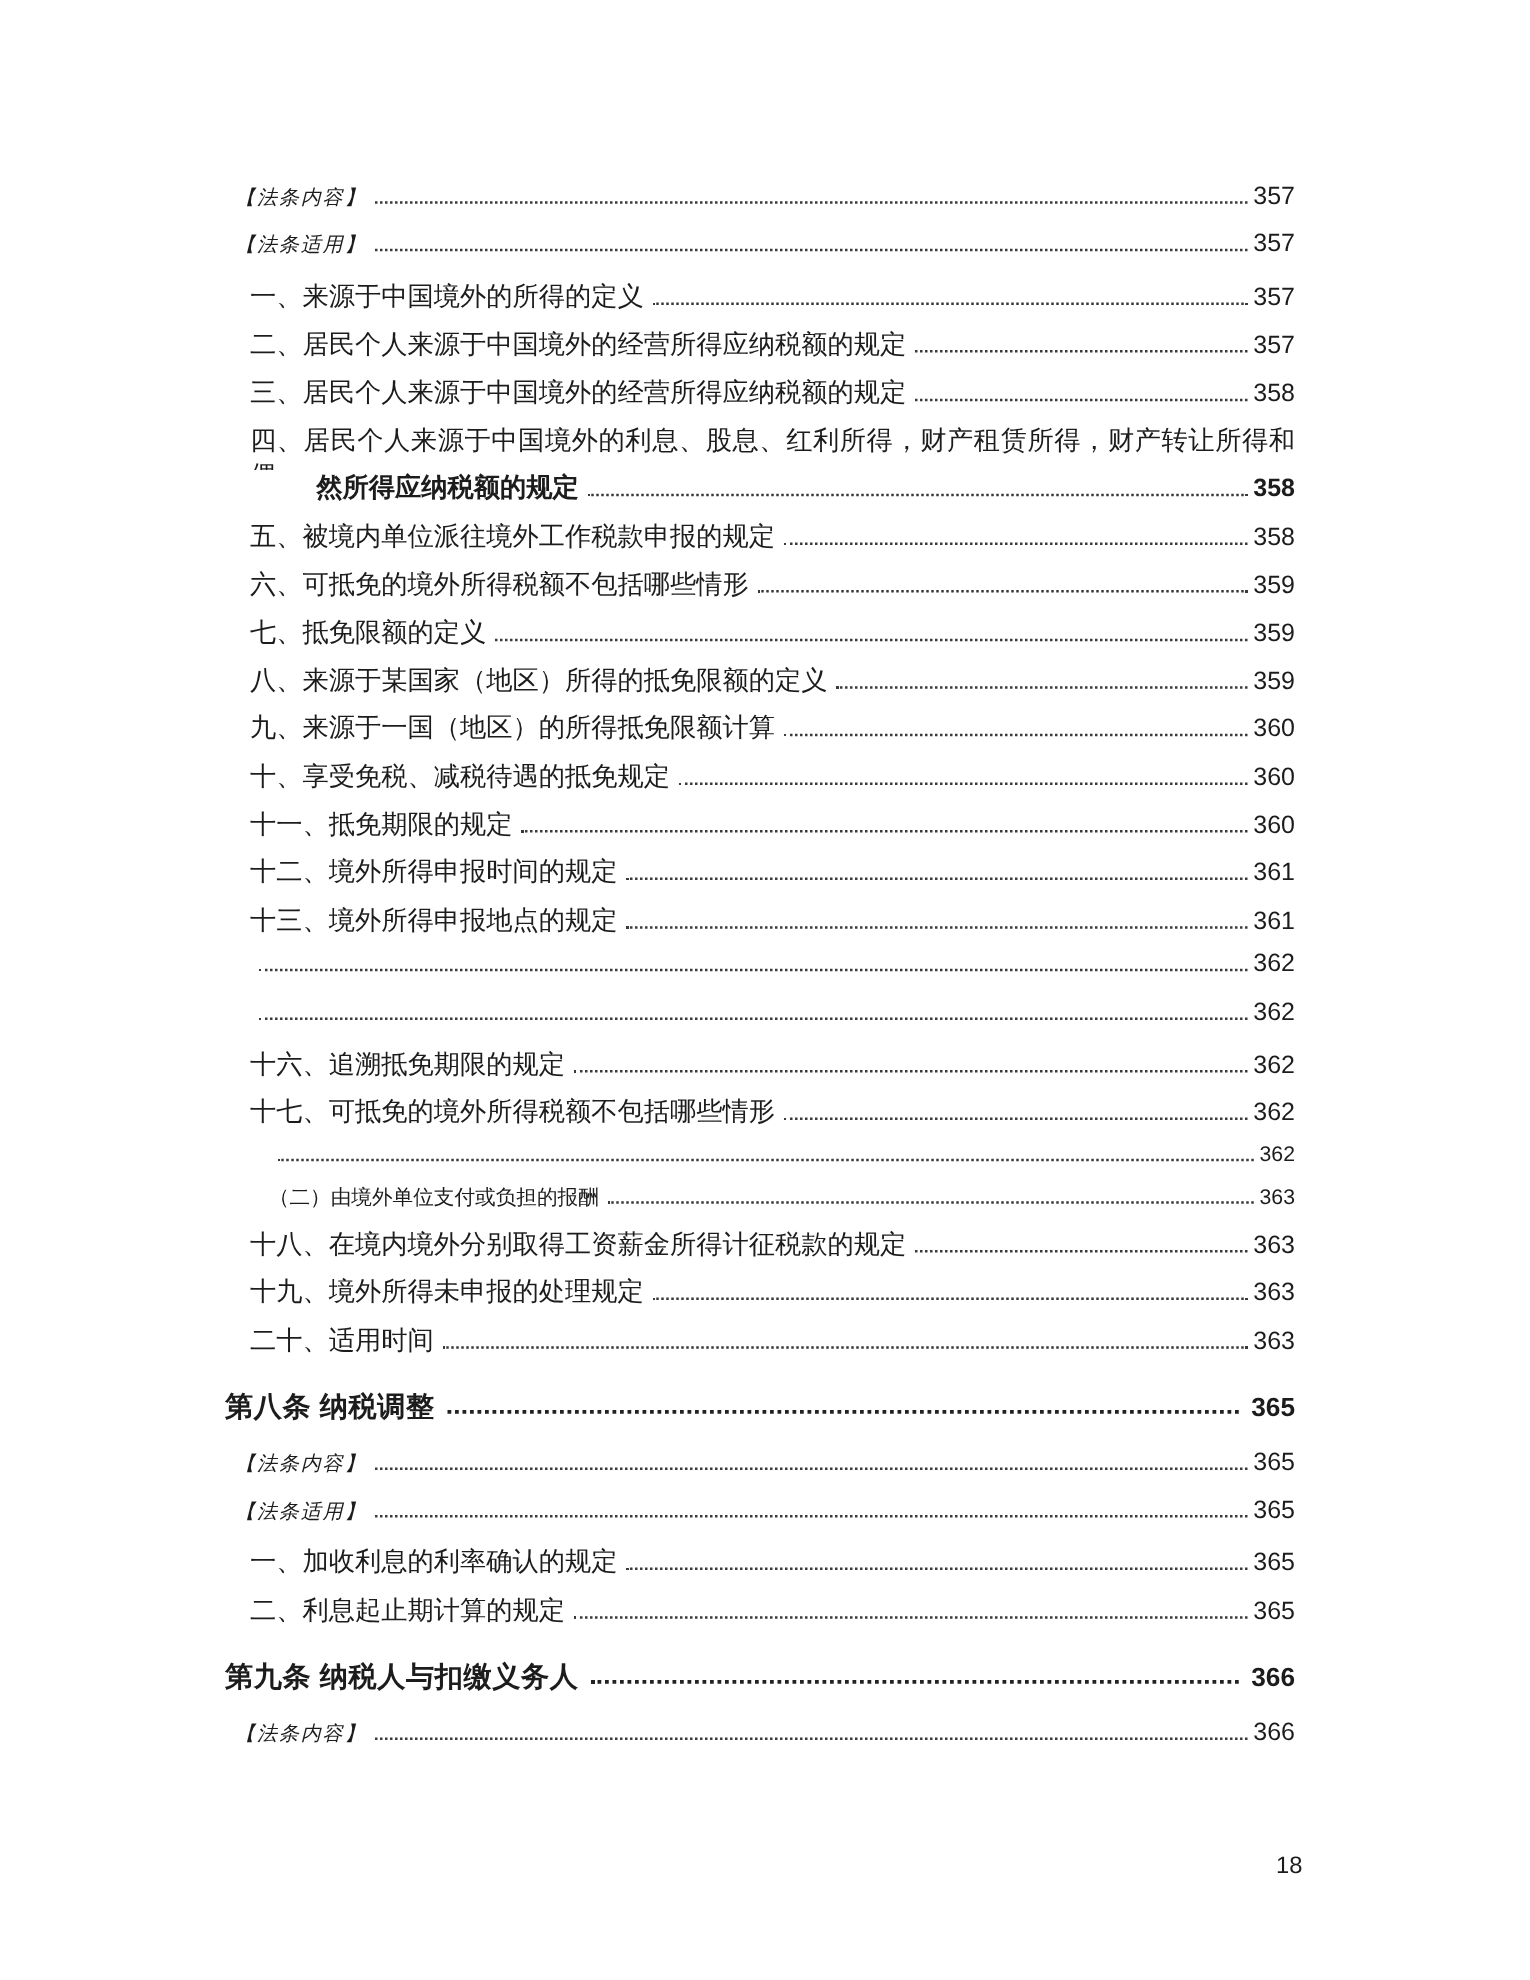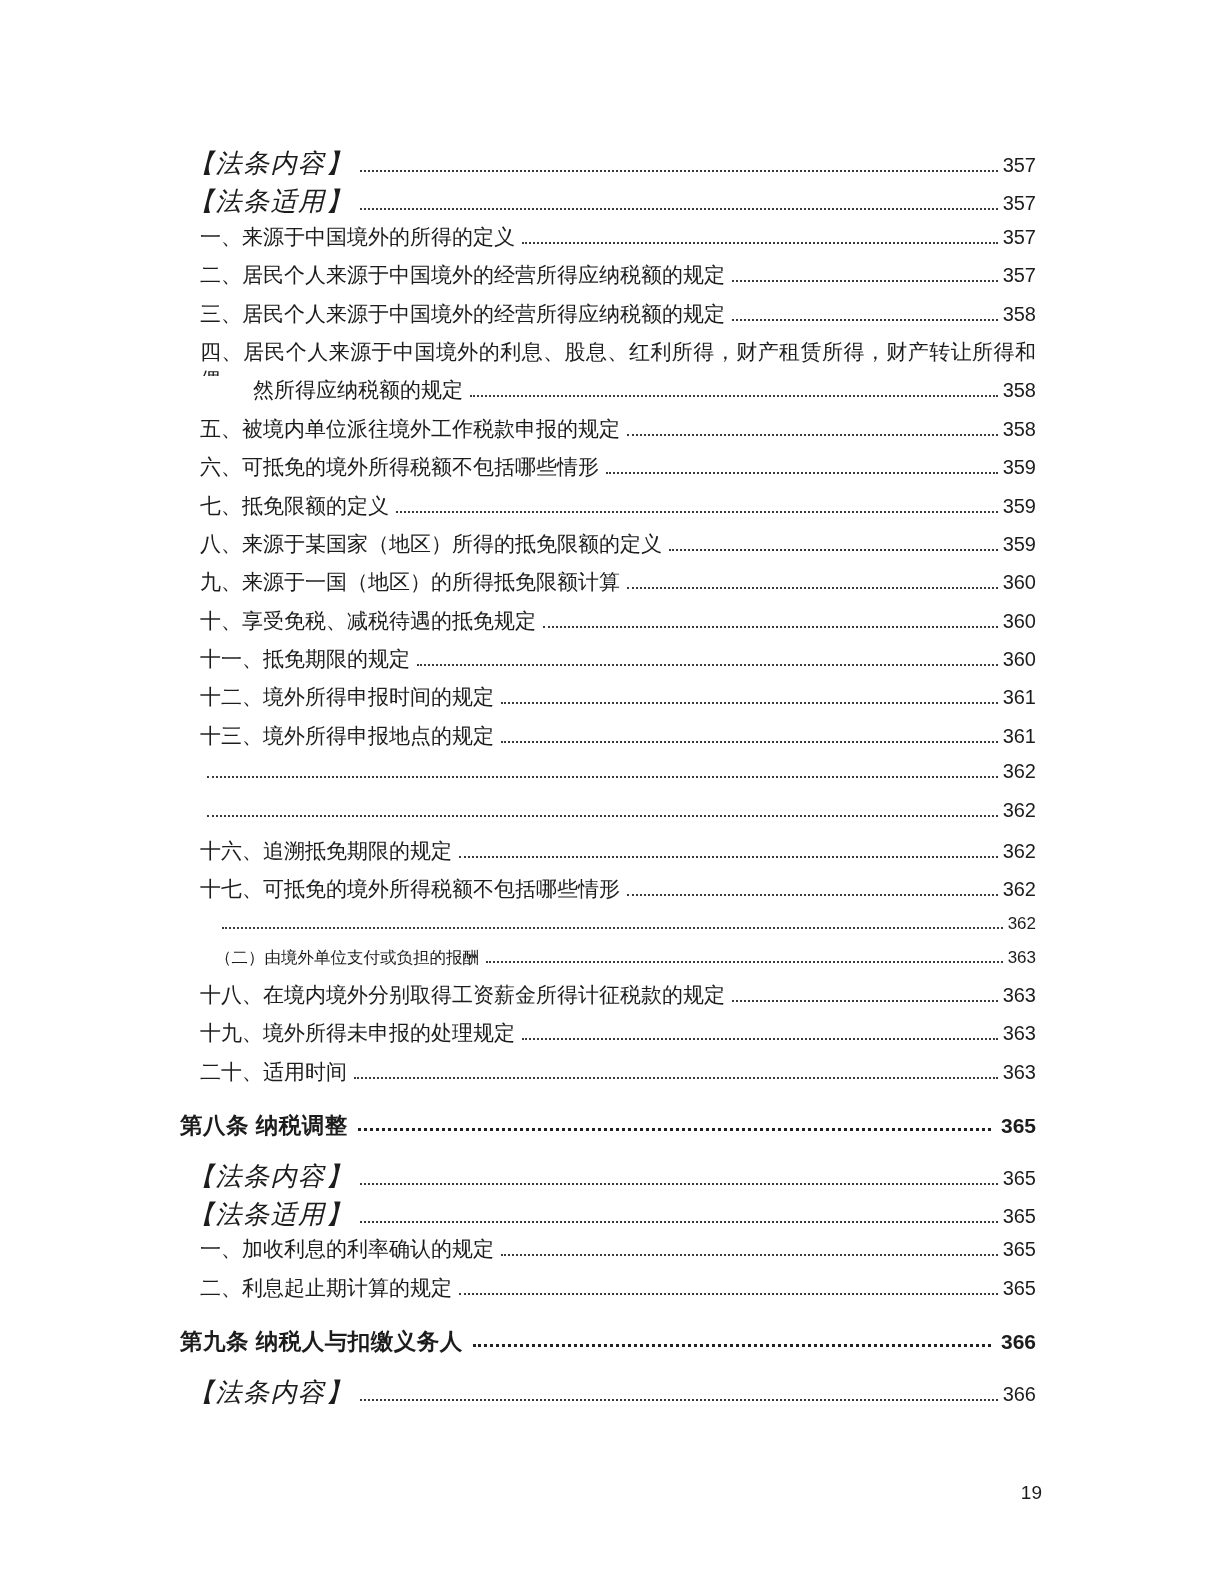--- a/index.html
+++ b/index.html
@@ -30,21 +30,21 @@
   }
   .row .label {
     white-space: nowrap;
   }
   
   .row.kaiti {
     padding-left: 8px;
   }
   .row.kaiti .label {
     font-style: italic;
-    font-size: 26px;
+    font-size: 16px;
     letter-spacing: 1.5px;
   }
   
   .row.item {
     padding-left: 20px;
   }
   .row.item .label {
     font-size: 21px;
   }
   
@@ -104,20 +104,21 @@
   .entry-wrap .row.wrap1 .label {
     width: 100%;
     text-align: justify;
     text-align-last: justify;
     white-space: normal;
     overflow: hidden;
     height: 38.4px;
   }
   .entry-wrap .row.wrap2 {
     padding-left: 73px;
+    font-weight: bold;
   }
   
   .folio {
     position: absolute;
     top: 1482px;
     right: 182px;
     font-family: "Liberation Sans", "DejaVu Sans", sans-serif;
     font-size: 19px;
     color: #1c1c1c;
   }
@@ -278,14 +279,14 @@
         <span class="label">第九条 纳税人与扣缴义务人</span>
         <span class="dots"></span>
         <span class="pagenum">366</span>
       </div>
       <div class="row kaiti">
         <span class="label">【法条内容】</span>
         <span class="dots"></span>
         <span class="pagenum">366</span>
       </div>
     </div>
-  <div class="folio">19</div>
+  <div class="folio">18</div>
 </div>
 
 </body></html>

